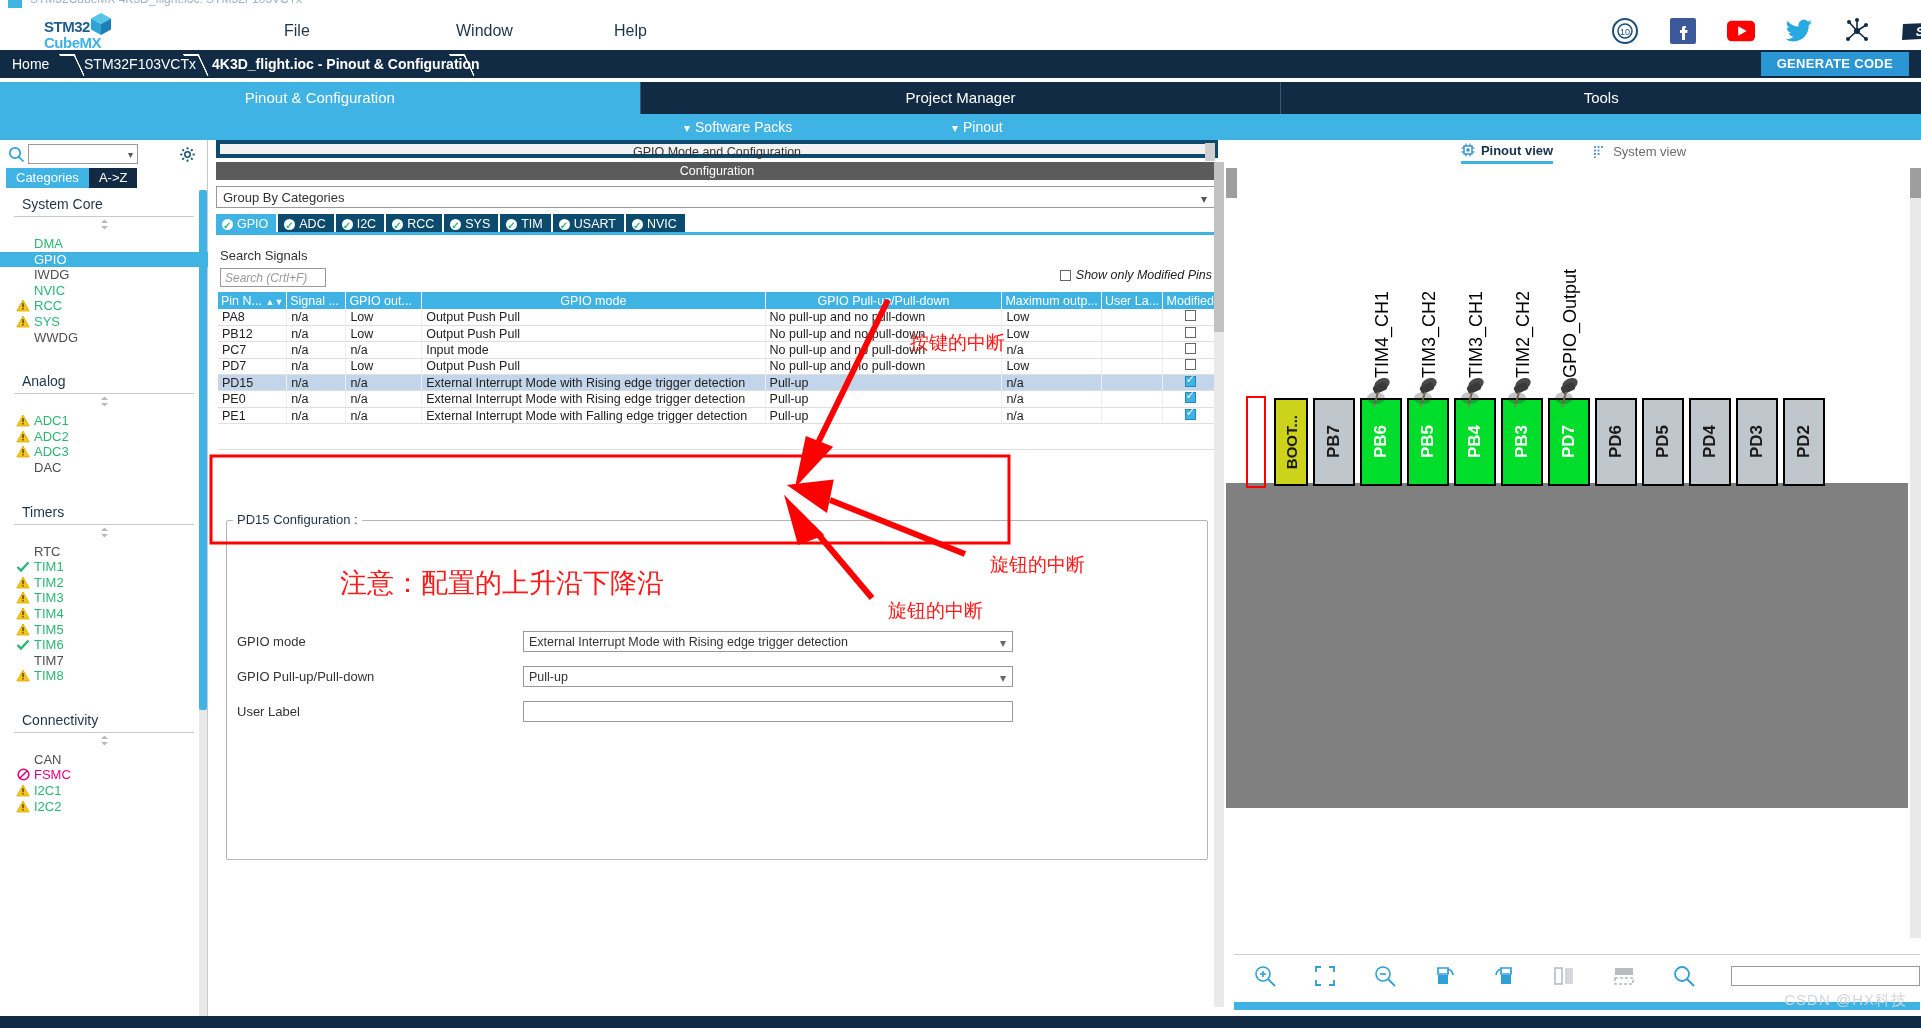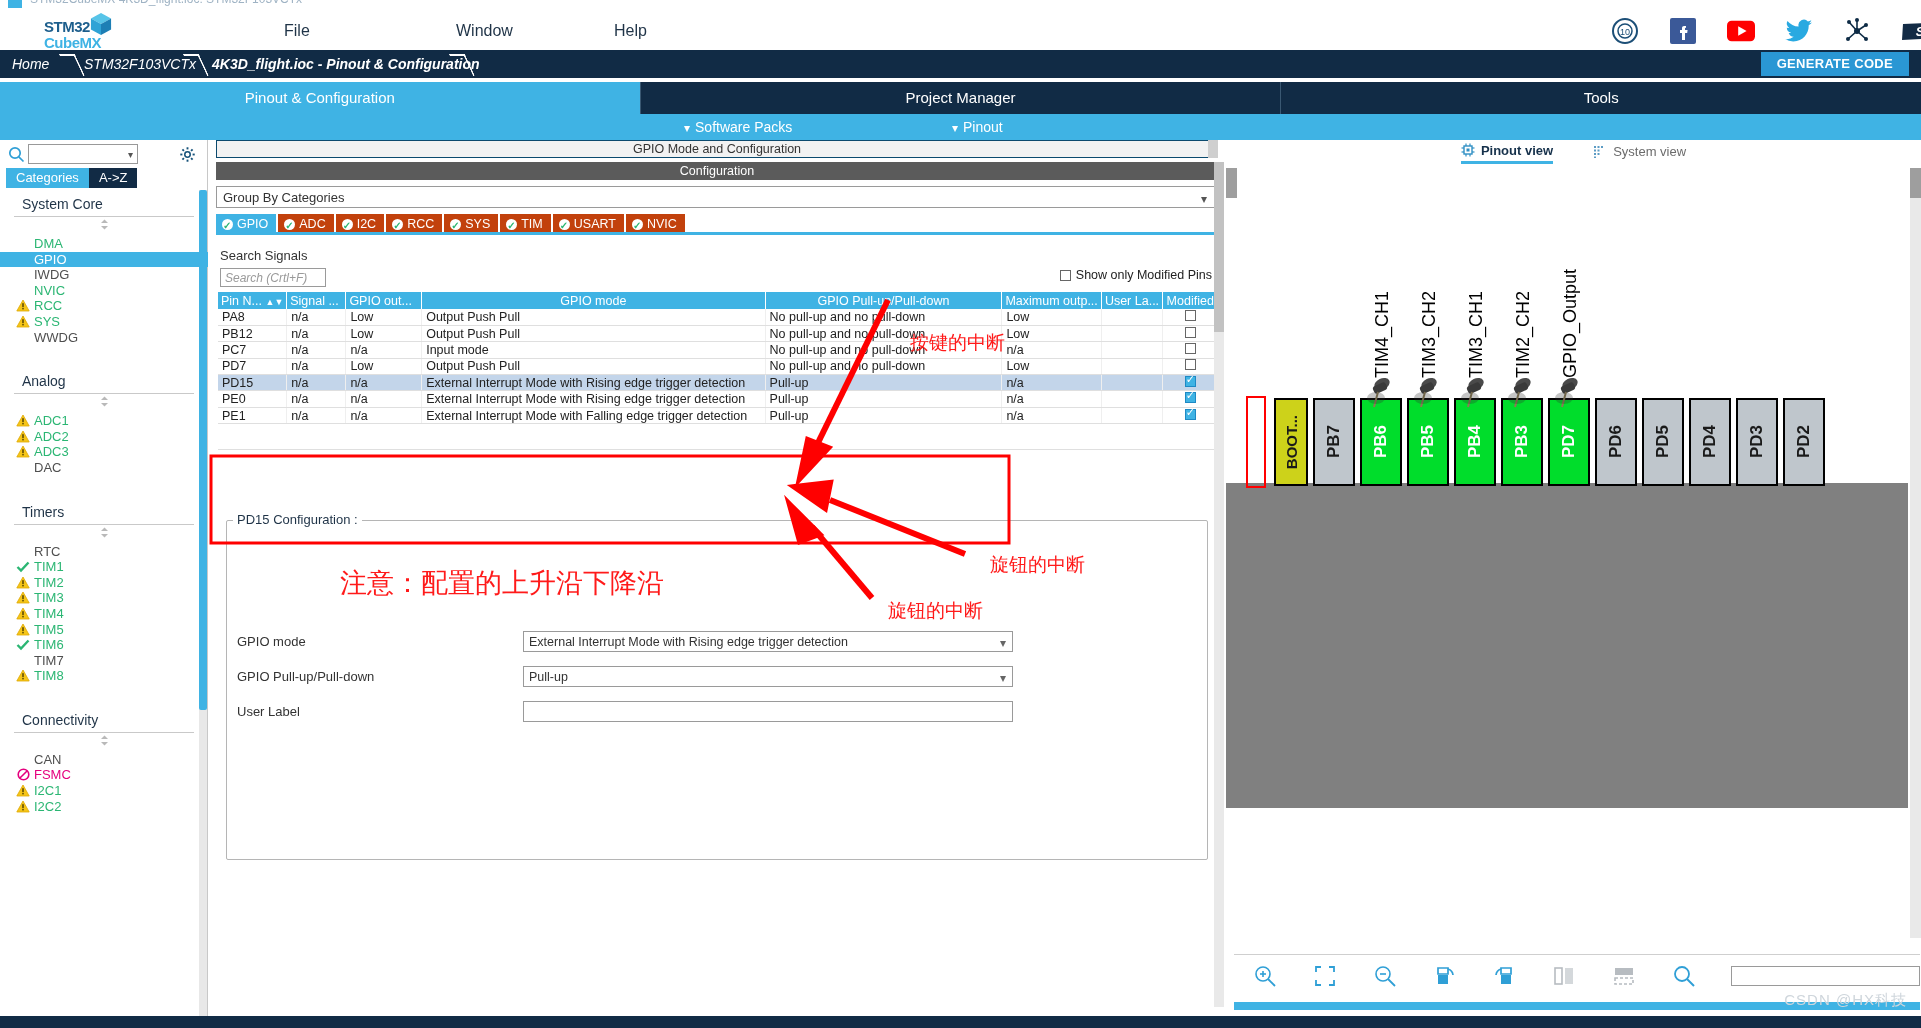--- a/index.html
+++ b/index.html
@@ -44,21 +44,21 @@
   .ti { width: 28px; height: 28px; display:flex; align-items:center; justify-content:center; }
   .ti svg { display: block; }
 
   
   .breadcrumb {
     position: absolute; top: 50px; left: 0; width: 1921px; height: 28px;
     background: #112b45;
   }
   .crumb {
     position: absolute; top: 0; height: 28px; line-height: 28px;
-    color: #ffffff; font-size: 14px; white-space: nowrap; font-style: italic;
+    color: #ffffff; font-size: 14px; white-space: nowrap;
   }
   .crumb.active { font-weight: bold; }
   .crumb-sep {
     position: absolute; top: 0; width: 22px; height: 28px;
   }
   .crumb-sep:after {
     content: ""; position: absolute; left: 2px; top: 4px;
     width: 14px; height: 20px;
     border-right: 2px solid #ffffff; border-top: 2px solid #ffffff;
     transform: skewX(25deg);
@@ -145,38 +145,38 @@
     background: #e8e8e8;
   }
 
   
   .midpanel {
     position: absolute; top: 140px; left: 208px; width: 1018px; height: 888px;
     background: #ffffff;
   }
   .gpio-head {
     position: absolute; top: 0; left: 8px; width: 1002px; height: 18px;
-    background: #f2f2f2; border: 1px solid #0c4a6e;
+    background: #f2f2f2; border: 4px solid #0c4a6e;
     font-size: 12.5px; color: #333; text-align: center; line-height: 17px;
   }
   .gpio-head .harrow { position: absolute; right: -1px; top: -1px; width: 10px; height: 18px; background:#cfcfcf;}
   .cfg-head {
     position: absolute; top: 22px; left: 8px; width: 1002px; height: 18px;
     background: #5b5b5b; color: #fff; font-size: 12.5px; text-align: center; line-height: 18px;
   }
   .grp-select {
     position: absolute; top: 46px; left: 8px; width: 1000px; height: 22px;
     border: 1px solid #9a9a9a; background: #fff; font-size: 13px;
     color: #333; line-height: 21px; padding-left: 6px;
   }
   .grp-select .arrow { position: absolute; right: 8px; top: 2px; font-size: 12px; color:#555; }
   .periph-tabs { position: absolute; top: 74px; left: 8px; display: flex; }
   .ptab {
     height: 20px; line-height: 20px; padding: 0 8px 0 6px;
-    background: #c2410c; color: #ffffff; font-size: 12.5px;
+    background: #0c4a6e; color: #ffffff; font-size: 12.5px;
     margin-right: 2px; display: flex; align-items: center;
   }
   .ptab.active { background: #3fb3e4; }
   .ptab .dot {
     display: inline-block; width: 11px; height: 11px; border-radius: 50%;
     background: #ffffff; margin-right: 4px; position: relative;
   }
   .ptab .dot:after {
     content: "✓"; position: absolute; left: 1px; top: -3px;
     font-size: 10px; color: #2bb673; font-weight: bold;
@@ -187,21 +187,21 @@
   .search-signals-lbl {
     position: absolute; top: 108px; left: 12px; font-size: 13px; color: #333;
   }
   .search-signals-in {
     position: absolute; top: 128px; left: 12px; width: 106px; height: 19px;
     border: 1px solid #9a9a9a; background: #fff; font-size: 12px; color: #9a9a9a;
     line-height: 18px; padding-left: 4px; font-style: italic;
   }
   .show-modified {
     position: absolute; top: 128px; right: 14px; font-size: 12.5px; color:#222;
-    display:flex; align-items:center; gap:5px;
+    display:flex; align-items:center; gap:5px;font-style:italic;
   }
   .cb {
     display:inline-block; width:11px; height:11px; border:1px solid #666; background:#fff;
   }
   .cb.on { background:#3fb3e4; border-color:#1e89c4; position: relative; }
   .cb.on:after { content:"✓"; position:absolute; left:0px; top:-4px; font-size:11px; color:#fff;}
 
   
   .pintable {
     position: absolute; top: 152px; left: 10px; width: 1000px;

